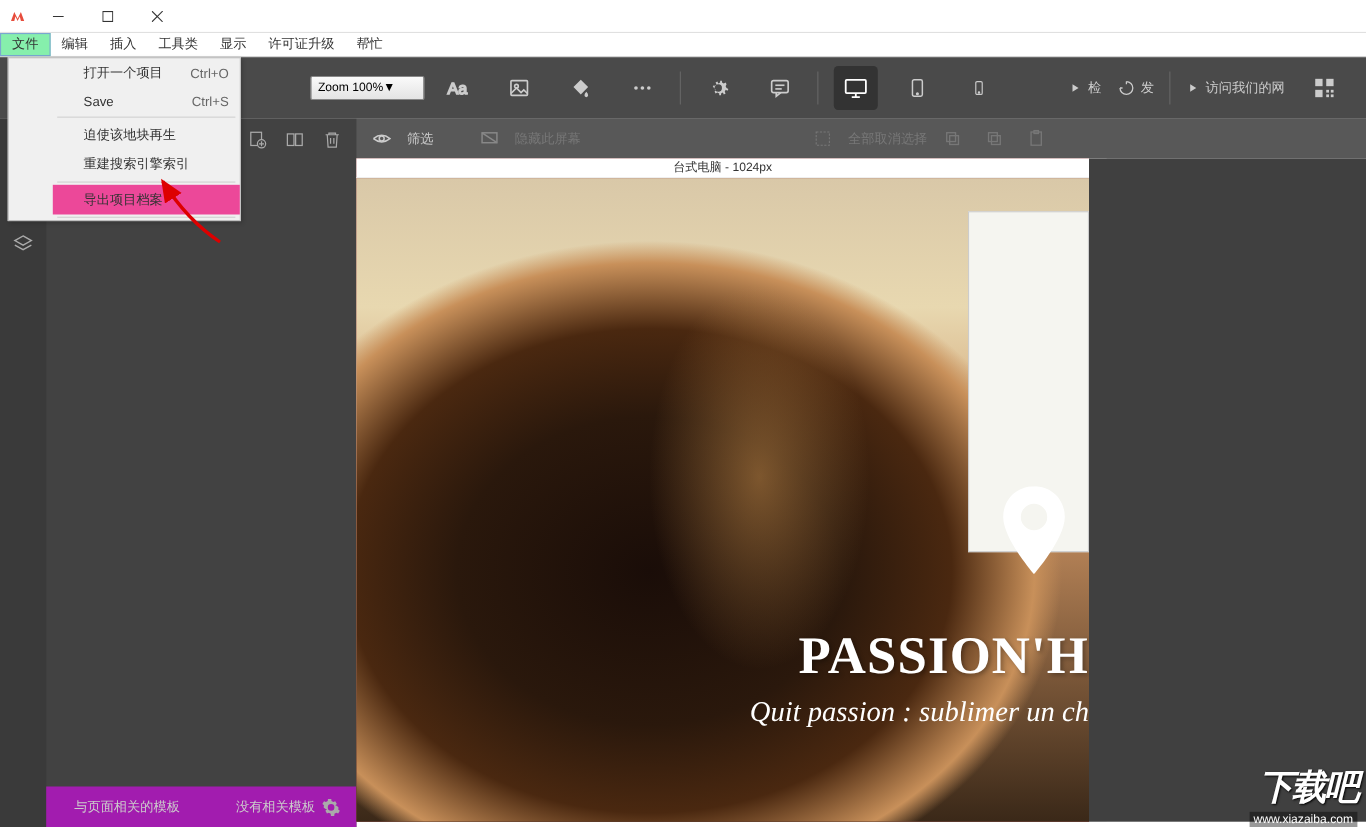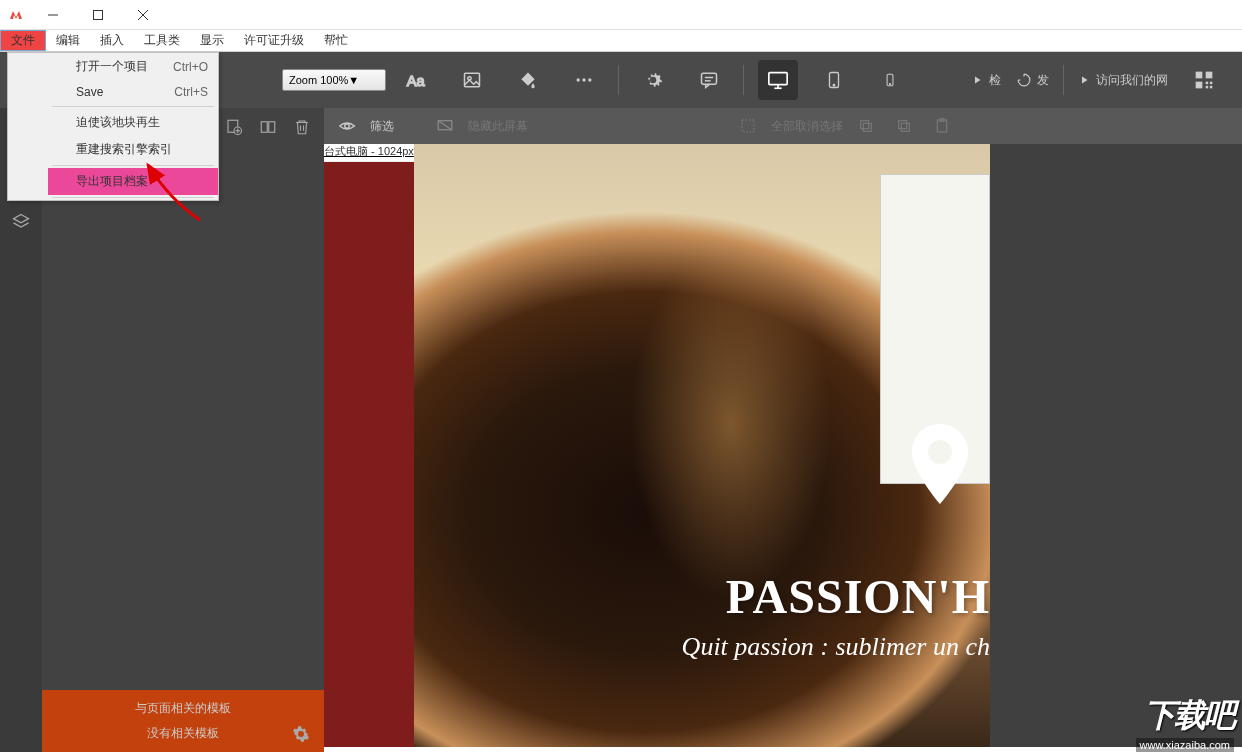--- a/index.html
+++ b/index.html
@@ -9,21 +9,21 @@
 .titlebar { height: 30px; display: flex; align-items: center; padding: 0 8px; background: #fff; border-bottom: 1px solid #e0e0e0; }
 .titlebar .logo { width: 16px; height: 16px; margin-right: 6px; }
 .titlebar .title-text { font-size: 12px; color: #333; flex: 1; }
 .titlebar .win-controls { display: flex; }
 .win-btn { width: 45px; height: 30px; display: flex; align-items: center; justify-content: center; cursor: pointer; }
 .win-btn svg { width: 10px; height: 10px; }
 
 
 .menubar { height: 22px; display: flex; align-items: stretch; background: #fff; border-bottom: 1px solid #d0d0d0; font-size: 12px; }
 .menu-item { padding: 0 10px; display: flex; align-items: center; cursor: pointer; color: #333; }
-.menu-item.open { background: #ef4444; border: 1px solid #7aa7d0; }
+.menu-item.open { background: #86efac; border: 1px solid #7aa7d0; }
 
 
 .dropdown { position: absolute; top: 52px; left: 7px; width: 212px; background: #f0f0f0; border: 1px solid #bfbfbf; box-shadow: 2px 2px 4px rgba(0,0,0,0.2); z-index: 100; padding-left: 40px; }
 .dd-item { display: flex; align-items: center; padding: 5px 10px 5px 28px; font-size: 12px; color: #333; cursor: pointer; position: relative; }
 .dd-item .shortcut { margin-left: auto; color: #666; }
 .dd-item.highlighted { background: #ec4899; }
 .dd-sep { height: 1px; background: #d0d0d0; margin: 2px 4px; }
 
 
 .arrow { position: absolute; top: 140px; left: 130px; z-index: 101; pointer-events: none; }
@@ -47,26 +47,26 @@
 
 
 .sidebar { position: absolute; top: 108px; left: 0; width: 324px; bottom: 0; background: #424242; display: flex; }
 .side-tabs { width: 42px; background: #3a3a3a; display: flex; flex-direction: column; align-items: center; padding-top: 100px; gap: 20px; }
 .side-tab { width: 28px; height: 28px; display: flex; align-items: center; justify-content: center; color: #999; cursor: pointer; }
 .side-body { flex: 1; display: flex; flex-direction: column; }
 .side-tools { height: 38px; display: flex; align-items: center; justify-content: flex-end; gap: 10px; padding: 0 10px; }
 .side-tool { width: 24px; height: 24px; display: flex; align-items: center; justify-content: center; color: #aaa; cursor: pointer; }
 .side-tree { padding: 8px 10px; }
 .tree-item { display: flex; align-items: center; gap: 8px; padding: 6px 8px; color: #ddd; font-size: 13px; cursor: pointer; }
-.side-footer { margin-top: auto; background: #c2410c; padding: 10px; display: flex; flex-direction: column; align-items: center; gap: 8px; font-size: 12px; color: #ccc; }
+.side-footer { margin-top: auto; background: #a21caf; padding: 10px; display: flex; flex-direction: row; align-items: center; gap: 8px; font-size: 12px; color: #ccc; }
 .side-footer-row { display: flex; align-items: center; width: 100%; justify-content: center; position: relative; }
 .side-footer-gear { position: absolute; right: 4px; color: #aaa; }
 
 
-.canvas-area { position: absolute; top: 144px; left: 324px; right: 252px; bottom: 5px; background: #7f1d1d; display: flex; flex-direction: row; text-decoration: underline; }
+.canvas-area { position: absolute; top: 144px; left: 324px; right: 252px; bottom: 5px; background: #7f1d1d; display: flex; flex-direction: column; }
 .canvas-title { height: 18px; background: #fff; text-align: center; font-size: 11px; color: #333; border-bottom: 1px solid #eee; }
 .canvas-body { flex: 1; position: relative; overflow: hidden; background: linear-gradient(to bottom, #d9c8a8 0%, #e8d8b0 20%, #c89060 50%, #3a2818 100%); }
 .hair { position: absolute; top: 15px; left: 0; right: 0; bottom: 0; background: radial-gradient(ellipse 500px 400px at 40% 60%, #1a0d08 0%, #2a180c 35%, #4a2810 55%, #c8905a 70%, transparent 75%); }
 .hair::after { content:""; position:absolute; inset:0; background: radial-gradient(ellipse 200px 350px at 55% 45%, rgba(210,150,80,0.5) 0%, transparent 50%); }
 .hero-overlay { position: absolute; right: 0; bottom: 85px; text-align: right; color: #fff; padding-right: 0; }
 .hero-title { font-family: Georgia, serif; font-weight: 900; font-size: 48px; letter-spacing: 1px; text-shadow: 2px 2px 4px rgba(0,0,0,0.3); }
 .hero-sub { font-family: Georgia, serif; font-style: italic; font-size: 26px; margin-top: 8px; }
 .pin { position: absolute; right: 20px; top: 280px; }
 .sel-box { position: absolute; right: 0; top: 30px; width: 110px; height: 310px; background: #f5f5f0; border: 1px solid #ccc; }
 .scrollbar-v { position: absolute; right: -16px; top: 0; bottom: 0; width: 16px; background: #f0f0f0; border-left: 1px solid #ddd; }

